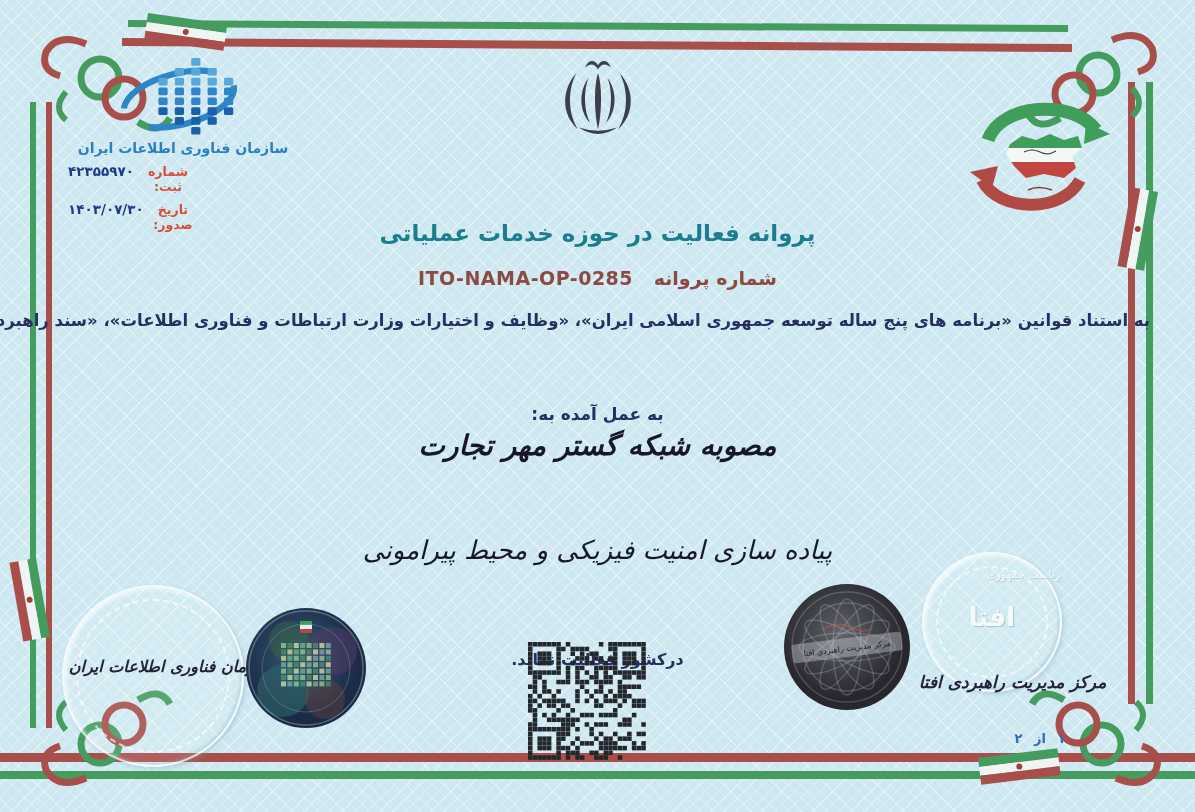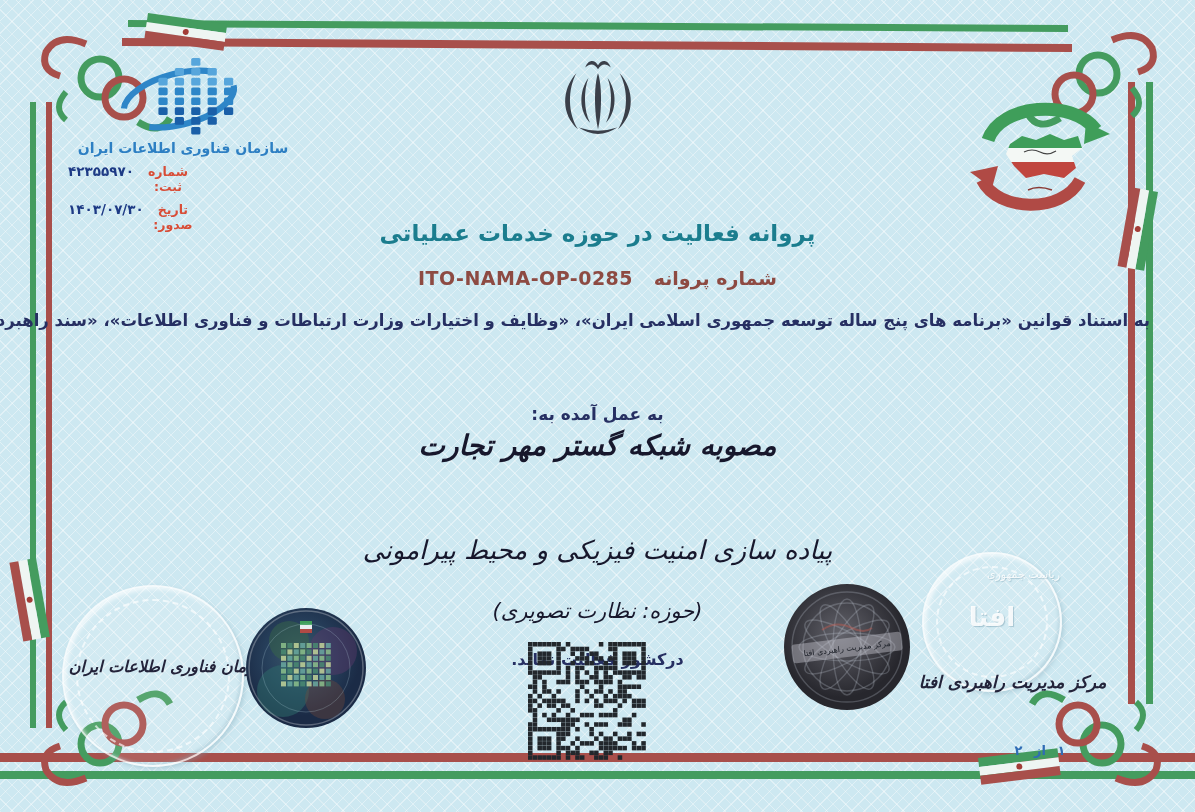--- a/index.html
+++ b/index.html
@@ -55,21 +55,21 @@
   }
   .emboss-right .top-word{
     position:absolute;left:0;right:0;top:14px;
     font-size:11px;color:rgba(255,255,255,.85);
     text-shadow:1px 1px 1px rgba(120,160,178,.45);direction:rtl;
   }
   .sig{font-style:oblique;color:#23233a;text-align:center;direction:rtl;}
   .sig-left{left:58px;top:657px;width:225px;font-size:16px;font-weight:600;}
   .sig-right{left:905px;top:672px;width:215px;font-size:17px;font-weight:600;}
   .pagenum{left:995px;top:731px;width:90px;text-align:center;font-size:13px;font-weight:bold;
-    color:#2f6cb5;direction:rtl;word-spacing:7px;margin-top:12px;}
+    color:#2f6cb5;direction:rtl;word-spacing:7px;}
   .holo{left:245px;top:607px;}
   .darkseal{left:782px;top:582px;}
   .qr{left:528px;top:642px;}
 </style>
 </head>
 <body>
 
 <div class="cert">
 
   <svg class="frame" width="1195" height="812" viewBox="0 0 1195 812">
@@ -192,21 +192,20 @@
 
     <div class="cline title">پروانه فعالیت در حوزه خدمات عملیاتی</div>
     <div class="cline license-line">
       <span>شماره پروانه</span>
       <span class="lic-val">ITO-NAMA-OP-0285</span>
     </div>
     <div class="cline bodyline l1">به استناد قوانین «برنامه های پنج ساله توسعه جمهوری اسلامی ایران»، «وظایف و اختیارات وزارت ارتباطات و فناوری اطلاعات»، «سند راهبردی</div>
     <div class="cline bodyline l3">به عمل آمده به:</div>
     <div class="cline company">مصوبه شبکه گستر مهر تجارت</div>
     <div class="cline specialty">پیاده سازی امنیت فیزیکی و محیط پیرامونی</div>
-    <div class="cline scope">(حوزه: نظارت تصویری)</div>
     <div class="cline closing">درکشور فعالیت نماید.</div>
 
     <svg class="abs qr" width="118" height="118" viewBox="0 0 118 118" id="qr-svg">
         <rect x="0.00" y="0.00" width="4.53" height="4.53" fill="#22272c"></rect>
         <rect x="4.72" y="0.00" width="4.53" height="4.53" fill="#22272c"></rect>
         <rect x="9.44" y="0.00" width="4.53" height="4.53" fill="#22272c"></rect>
         <rect x="14.16" y="0.00" width="4.53" height="4.53" fill="#22272c"></rect>
         <rect x="18.88" y="0.00" width="4.53" height="4.53" fill="#22272c"></rect>
         <rect x="23.60" y="0.00" width="4.53" height="4.53" fill="#22272c"></rect>
         <rect x="28.32" y="0.00" width="4.53" height="4.53" fill="#22272c"></rect>

